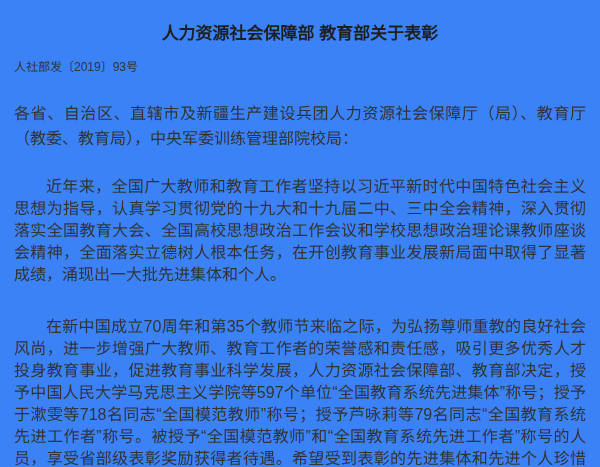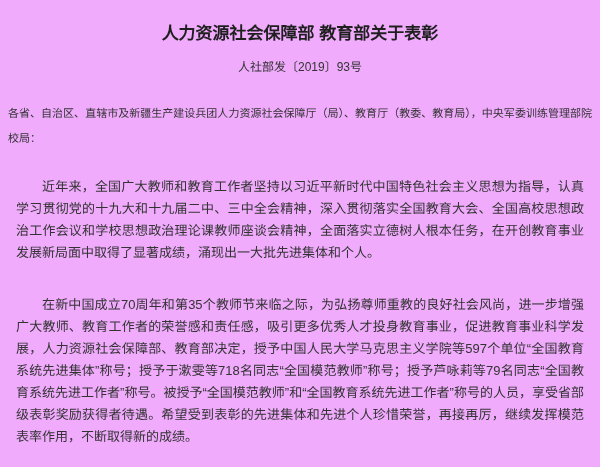--- a/index.html
+++ b/index.html
@@ -5,57 +5,57 @@
   html, body {
     margin: 0;
     padding: 0;
     background: #ffffff;
   }
   .page {
     position: relative;
     width: 600px;
     height: 467px;
     box-sizing: border-box;
-    padding: 0 8px;
-    background: #f0abfc;
+    padding: 0 14px;
+    background: #3b82f6;
     overflow: hidden;
     font-family: "Liberation Sans", "DejaVu Sans", sans-serif;
   }
   .doc-title {
     margin-top: 22px;
     text-align: center;
     font-size: 17px;
     line-height: 23px;
     font-weight: 700;
     color: #1f1f1f;
   }
   .doc-title .title-line {
     display: block;
   }
   .doc-number {
     margin-top: 14px;
-    text-align: center;
+    text-align: left;
     font-size: 12px;
     line-height: 16px;
     color: #333333;
   }
   .salutation {
     margin-top: 26px;
-    font-size: 11px;
+    font-size: 16px;
     line-height: 25px;
     color: #333333;
     text-align: justify;
   }
   .para {
-    font-size: 13px;
+    font-size: 16px;
     line-height: 22px;
     color: #333333;
     text-align: justify;
     text-indent: 2em;
-    margin: 8px;
+    margin: 0;
   }
   .para-1 { margin-top: 25px; }
   .para-2 { margin-top: 30px; }
 </style>
 </head>
 <body>
 
 <div class="page">
 
   <h1 class="doc-title">

